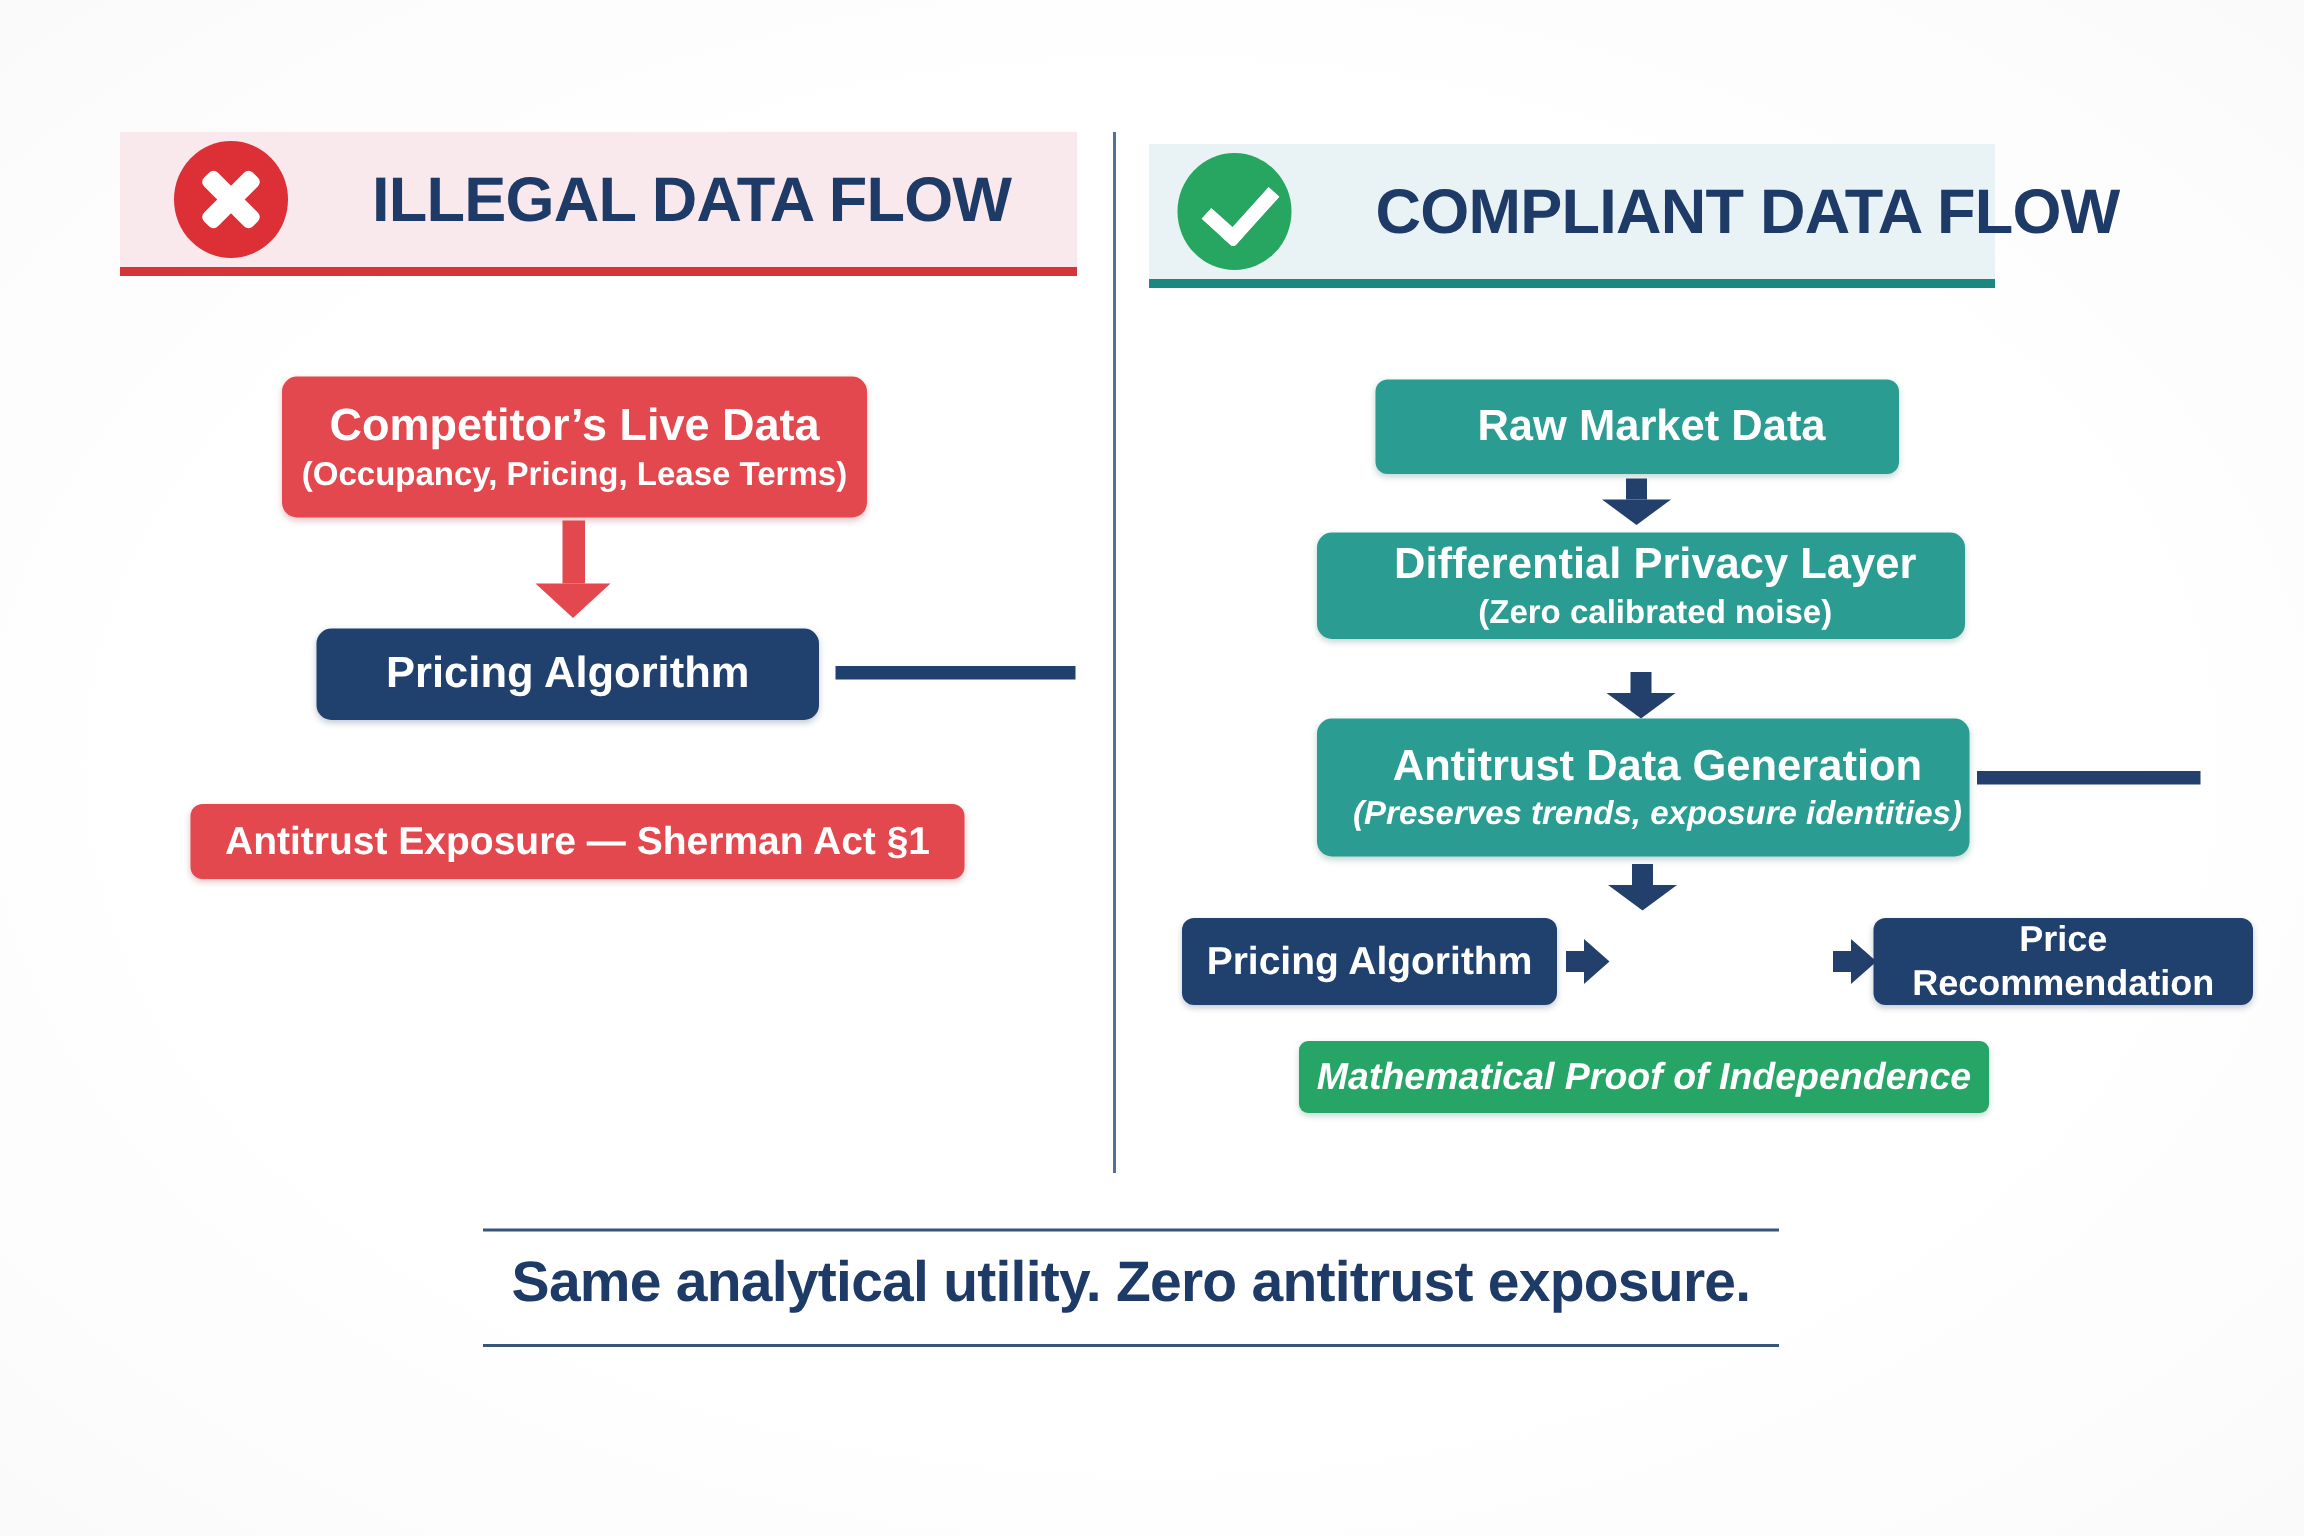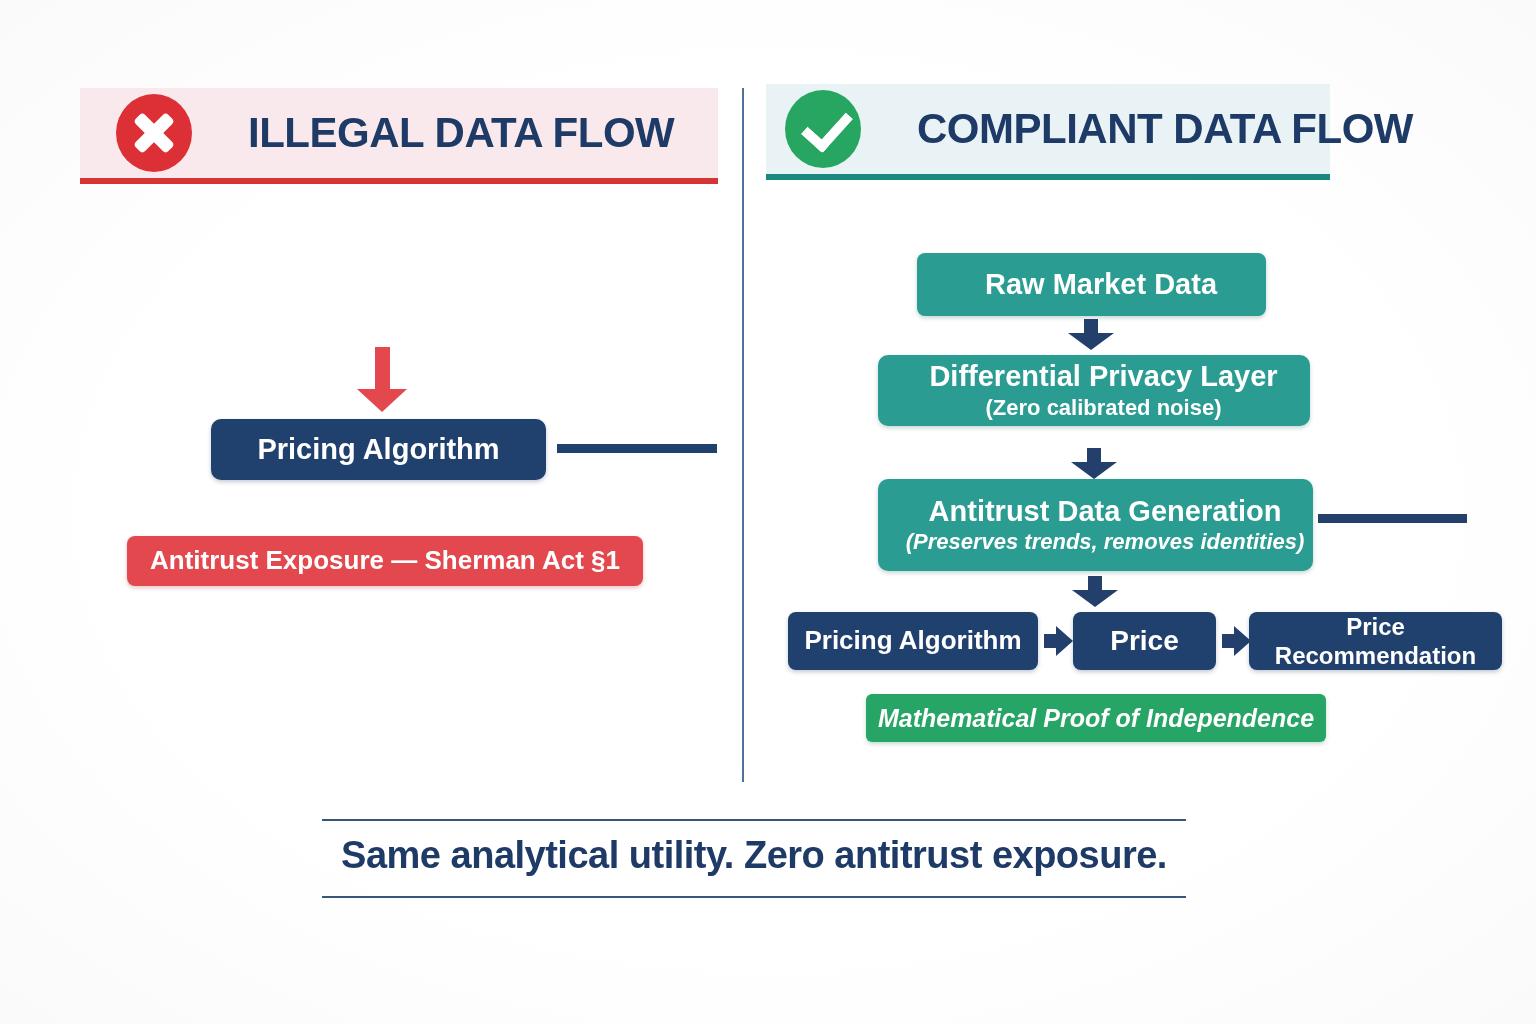--- a/index.html
+++ b/index.html
@@ -12,21 +12,21 @@
     position:relative; width:1536px; height:1024px; overflow:hidden;
     background: radial-gradient(ellipse at center, #ffffff 60%, #fafafb 100%);
   }
 
   
   .col-header {
     position:absolute; display:flex; align-items:center;
     height:96px; padding-left:36px; gap:16px;
   }
   .col-header.illegal   { left:80px;  top:88px; width:638px; background:#f9e9ec; border-bottom:6px solid #d63538; }
-  .col-header.compliant { left:766px; top:84px; width:564px; background:#e9f2f4; border-bottom:6px solid #19897f;padding-left:19px; }
+  .col-header.compliant { left:766px; top:96px; width:564px; background:#e9f2f4; border-bottom:6px solid #19897f;padding-left:19px; }
   .col-title {
     font-size:42px; font-weight:bold; color:#1e3a66; letter-spacing:-0.5px; white-space:nowrap;margin-left:40px;
   }
   .badge {
     width:76px; height:78px; border-radius:50%; position:relative; flex:0 0 auto;
   }
   .badge.x { background:#dc2f36; }
   .badge.check { background:#27a661; }
   .badge.x::before, .badge.x::after {
     content:""; position:absolute; left:50%; top:50%;
@@ -125,20 +125,24 @@
     <span class="col-title">ILLEGAL DATA FLOW</span>
   </div>
 
   <div class="col-header compliant">
     <span class="badge check"></span>
     <span class="col-title">COMPLIANT DATA FLOW</span>
   </div>
 
   <div class="divider"></div>
 
+  <div class="node red n-competitor">
+    <span class="t">Competitor’s Live Data</span>
+    <span class="st">(Occupancy, Pricing, Lease Terms)</span>
+  </div>
 
   <div class="varrow big redc">
     <span class="shaft"></span>
       <span class="head"></span>
   </div>
 
   <div class="node navy n-pricing1">
     <span class="t">Pricing Algorithm</span>
   </div>
 
@@ -162,42 +166,39 @@
     <span class="st">(Zero calibrated noise)</span>
   </div>
 
   <div class="varrow small nv2">
     <span class="shaft"></span>
       <span class="head"></span>
   </div>
 
   <div class="node teal n-synth">
     <span class="t">Antitrust Data Generation</span>
-    <span class="st">(Preserves trends, removes identities)</span>
+    <span class="st">(Preserves trends, exposure identities)</span>
   </div>
 
   <div class="hline l2"></div>
 
   <div class="varrow small nv3">
     <span class="shaft"></span>
       <span class="head"></span>
   </div>
 
   <div class="node navy n-pa2">
     <span class="t">Pricing Algorithm</span>
   </div>
 
   <div class="harrow h1">
     <span class="shaft"></span>
       <span class="head"></span>
   </div>
 
-  <div class="node navy n-price">
-    <span class="t">Price</span>
-  </div>
 
   <div class="harrow h2">
     <span class="shaft"></span>
       <span class="head"></span>
   </div>
 
   <div class="node green n-proof">
     <span class="t">Mathematical Proof of Independence</span>
   </div>
 

